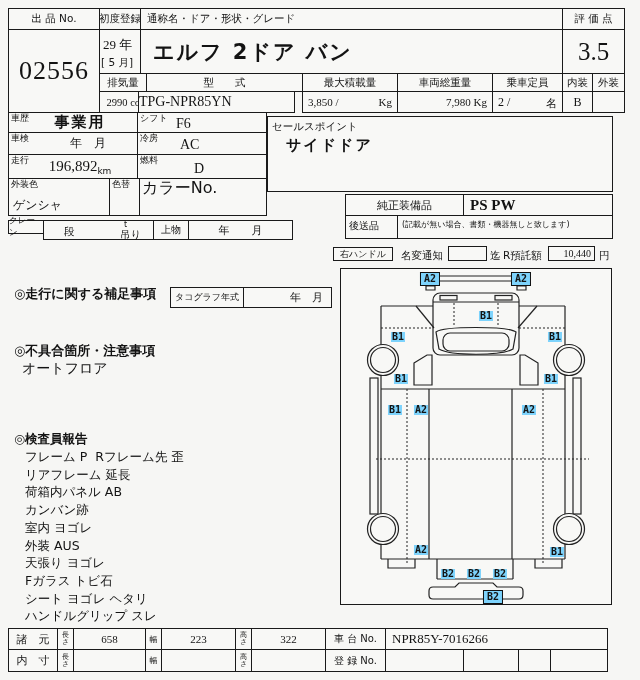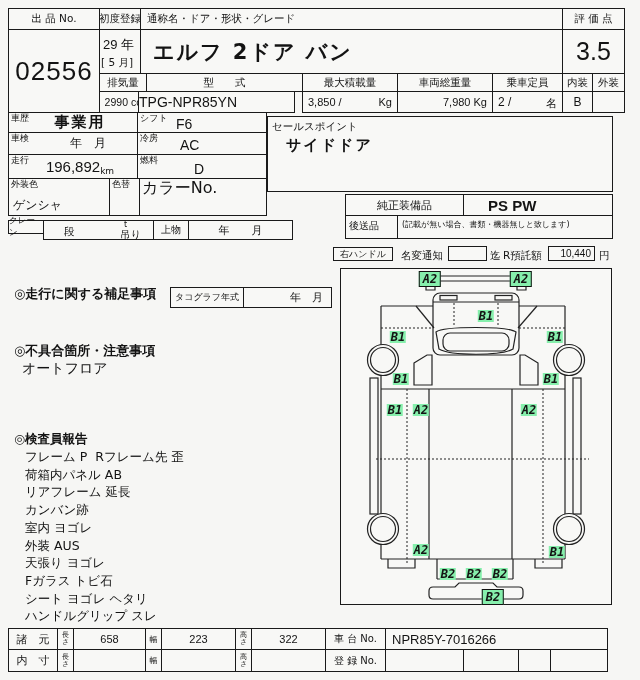--- a/index.html
+++ b/index.html
@@ -10,30 +10,30 @@
     color:#131313;
     -webkit-font-smoothing:none;
   }
   .sheet{position:relative;width:640px;height:680px;background:#f6f6f4;overflow:hidden;}
   .c{position:absolute;border:1px solid #1a1a1a;box-sizing:border-box;background:#f8f8f6;}
   .f{display:flex;align-items:center;justify-content:center;}
   .fl{display:flex;align-items:center;justify-content:flex-start;}
   .fr{display:flex;align-items:center;justify-content:flex-end;}
   .corner{position:absolute;top:1px;left:2px;font-size:9px;line-height:1.05;white-space:nowrap;}
   .abs{position:absolute;white-space:nowrap;}
-  .mono{font-family:Liberation Sans, sans-serif;}
+  .mono{font-family:Liberation Serif, serif;}
   .hdr{font-size:10.5px;white-space:pre;}
   .big{font-weight:bold;}
   .vline{position:absolute;top:0;width:1px;height:100%;background:#1a1a1a;}
   
   .diagram{position:absolute;left:340px;top:268px;width:272px;height:337px;border:1px solid #1a1a1a;box-sizing:border-box;background:#f8f8f6;}
   .diagram svg{position:absolute;left:0;top:0;}
-  .dmg{position:absolute;transform:translate(-50%,-50%);font-size:12px;line-height:1;
+  .dmg{position:absolute;transform:translate(-50%,-50%);font-size:10px;line-height:1;
        font-family:"DejaVu Sans Mono","DejaVu Sans",monospace;font-weight:bold;
-       background:#86efac;padding:0 1px;white-space:nowrap;font-style:italic;}
+       background:#7dd3fc;padding:0 1px;white-space:nowrap;}
   .dmg.boxed{border:1.5px solid #111;padding:1px 3px;}
   .dot{stroke-dasharray:2 2;}
   
   .insp-item{font-size:12.5px;line-height:17.7px;white-space:pre;}
   .defect-item{font-size:14px;line-height:18px;white-space:pre;}
   .stackedlbl{font-size:7px;line-height:7px;white-space:pre-line;text-align:center;}
 </style>
 </head>
 <body>
 
@@ -151,21 +151,21 @@
   </div>
 
   <div class="c" style="left:267px;top:116px;width:346px;height:76px">
     <span class="abs" style="left:4px;top:3px;font-size:10.5px">セールスポイント</span>
     <span class="abs big" style="left:18px;top:19px;font-size:15px;letter-spacing:2px">サイドドア</span>
   </div>
 
   <div class="c f" style="left:345px;top:194px;width:119px;height:22px">
     <span style="font-size:11px">純正装備品</span>
   </div>
-  <div class="c fl" style="left:463px;top:194px;width:150px;height:22px;padding-left:24px">
+  <div class="c fl" style="left:463px;top:194px;width:150px;height:22px;padding-left:6px">
     <span class="mono big" style="font-size:15px">PS PW</span>
   </div>
 
   <div class="c" style="left:345px;top:215px;width:53px;height:24px">
     <span class="abs" style="left:3px;top:3px;font-size:10px">後送品</span>
   </div>
   <div class="c" style="left:397px;top:215px;width:216px;height:24px">
     <span class="abs" style="left:4px;top:3px;font-size:8px">(記載が無い場合、書類・機器無しと致します)</span>
   </div>
 
@@ -192,22 +192,22 @@
   <span class="abs big" style="left:14px;top:342px;font-size:13px">◎不具合箇所・注意事項</span>
   <div class="abs" style="left:22px;top:359px">
 
   <div class="defect-item">オートフロア</div>
     </div>
 
   <span class="abs big" style="left:14px;top:431px;font-size:12.5px">◎検査員報告</span>
   <div class="abs" style="left:25px;top:448px">
 
   <div class="insp-item">フレーム P  Rフレーム先 歪</div>
+      <div class="insp-item">リアフレーム 延長</div>
       <div class="insp-item">荷箱内パネル AB</div>
-      <div class="insp-item">リアフレーム 延長</div>
       <div class="insp-item">カンバン跡</div>
       <div class="insp-item">室内 ヨゴレ</div>
       <div class="insp-item">外装 AUS</div>
       <div class="insp-item">天張り ヨゴレ</div>
       <div class="insp-item">Fガラス トビ石</div>
       <div class="insp-item">シート ヨゴレ ヘタリ</div>
       <div class="insp-item">ハンドルグリップ スレ</div>
     </div>
 
   <div class="diagram">

